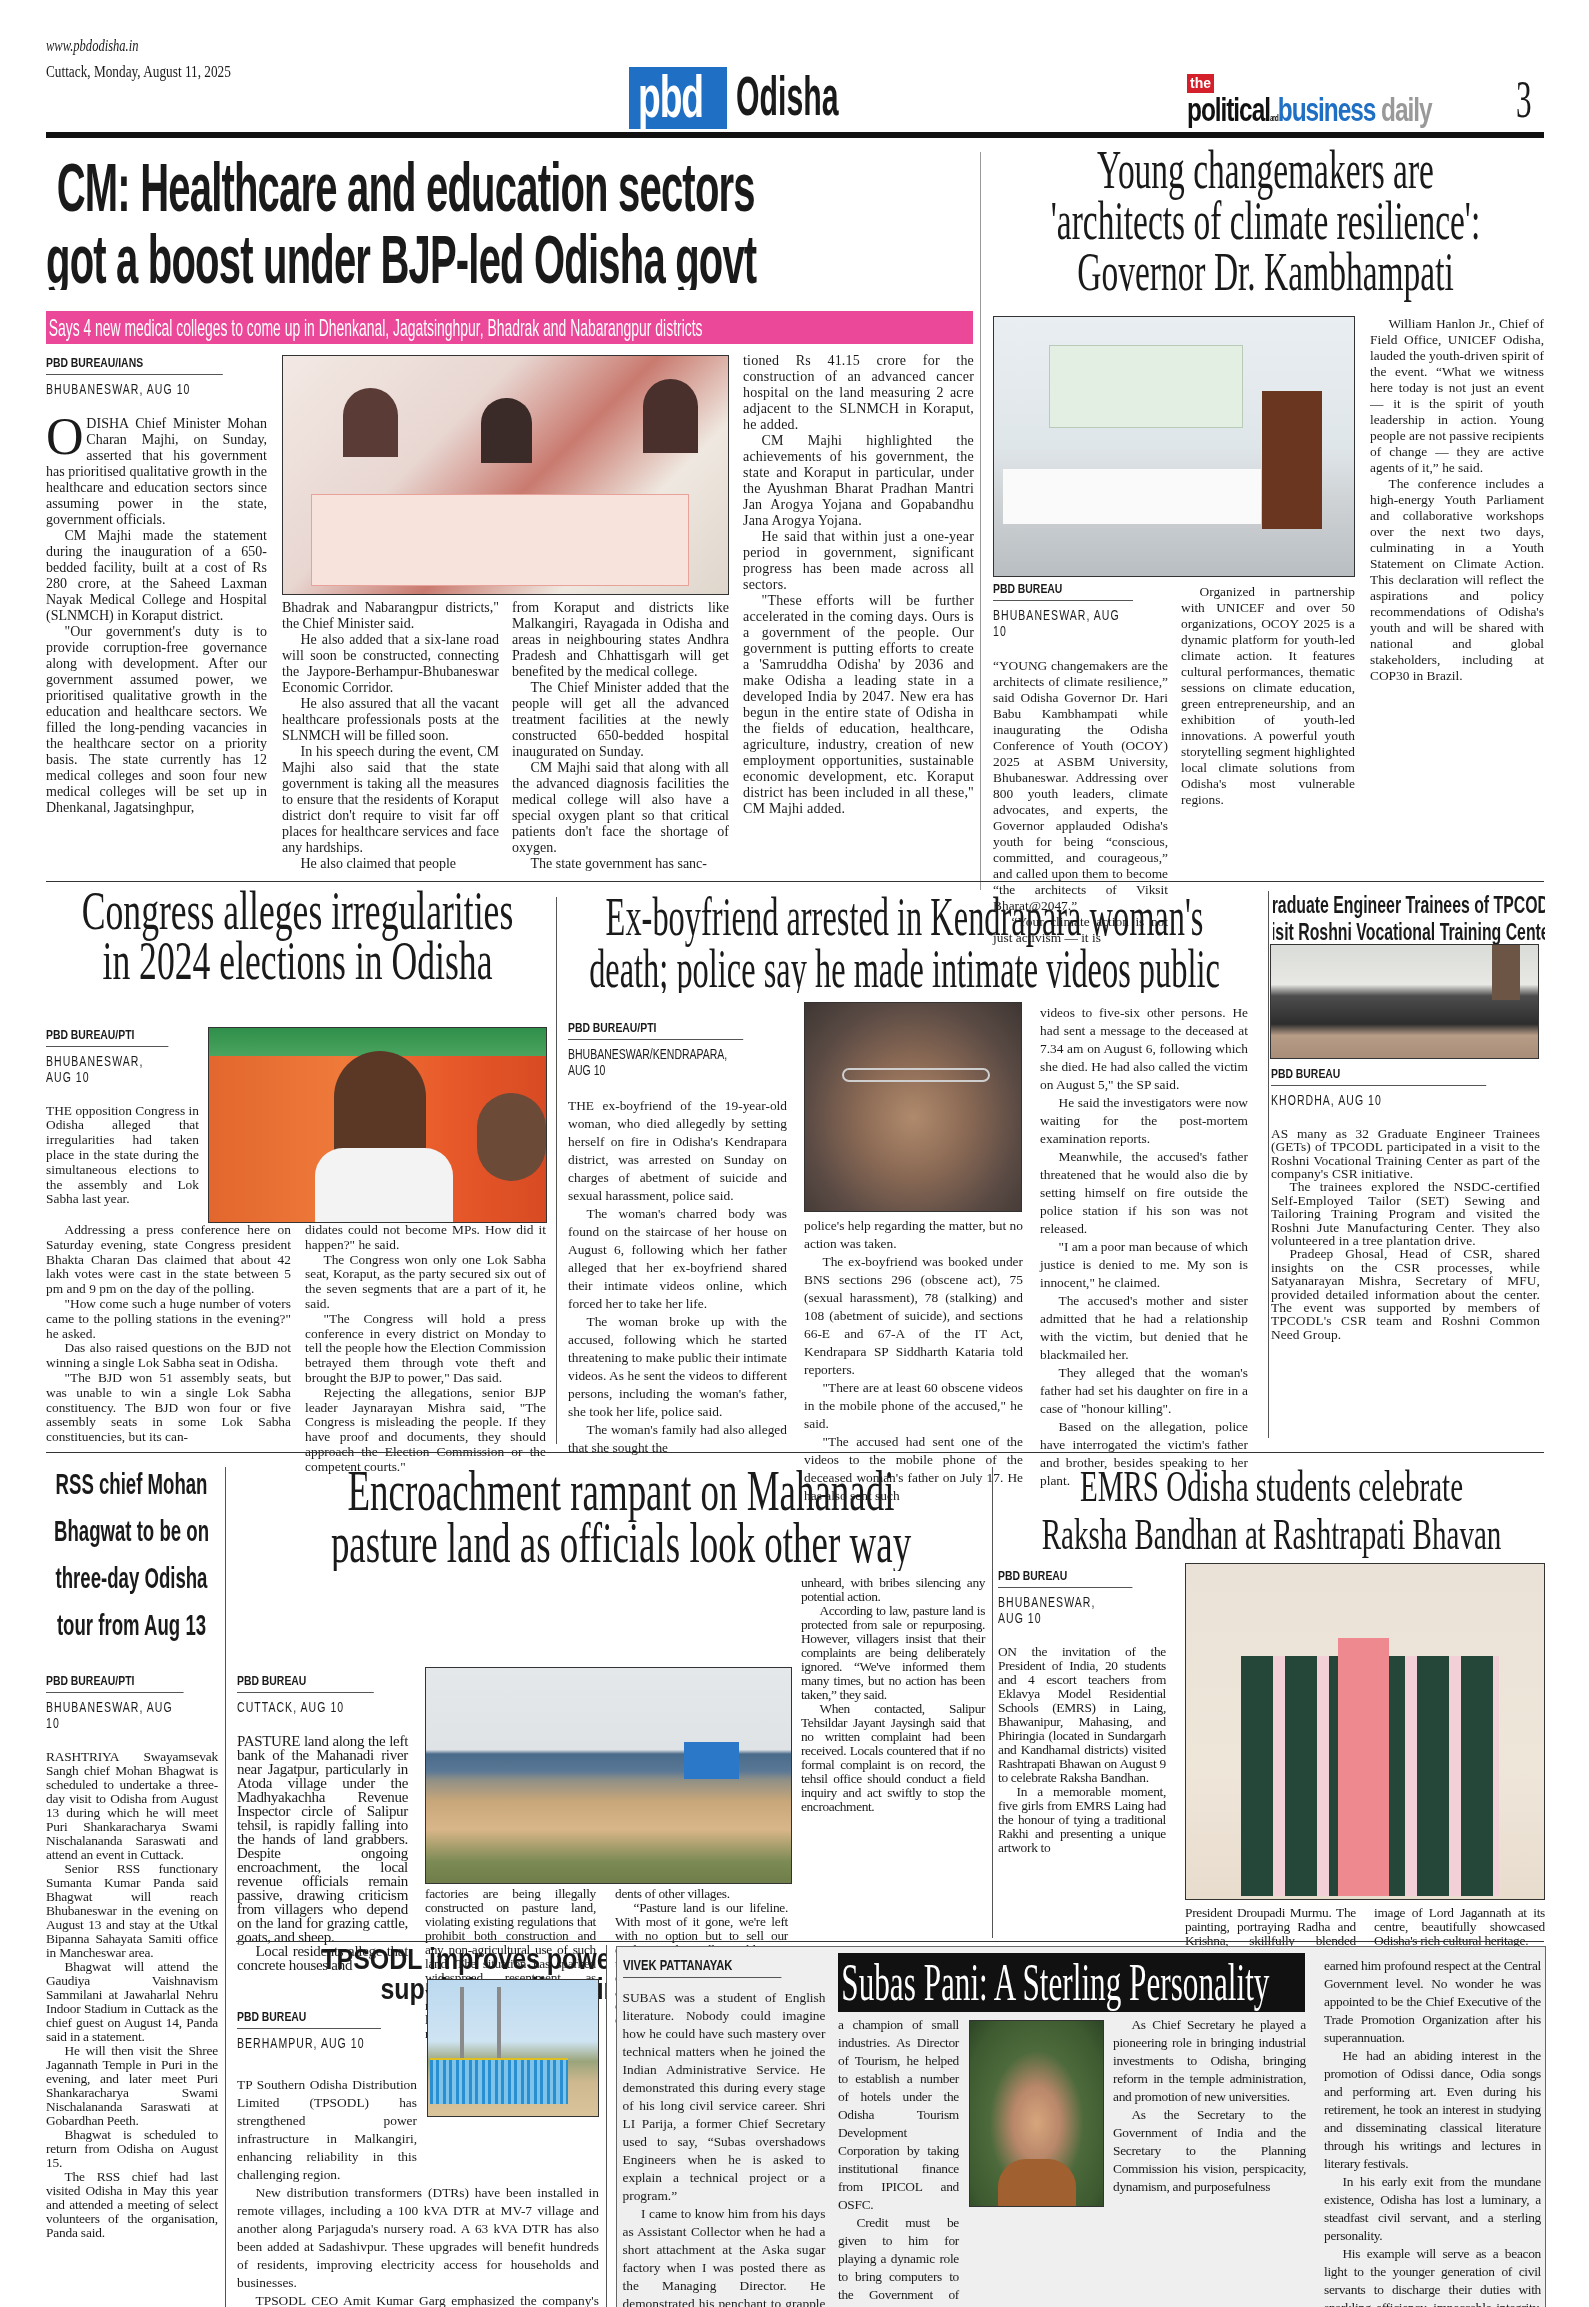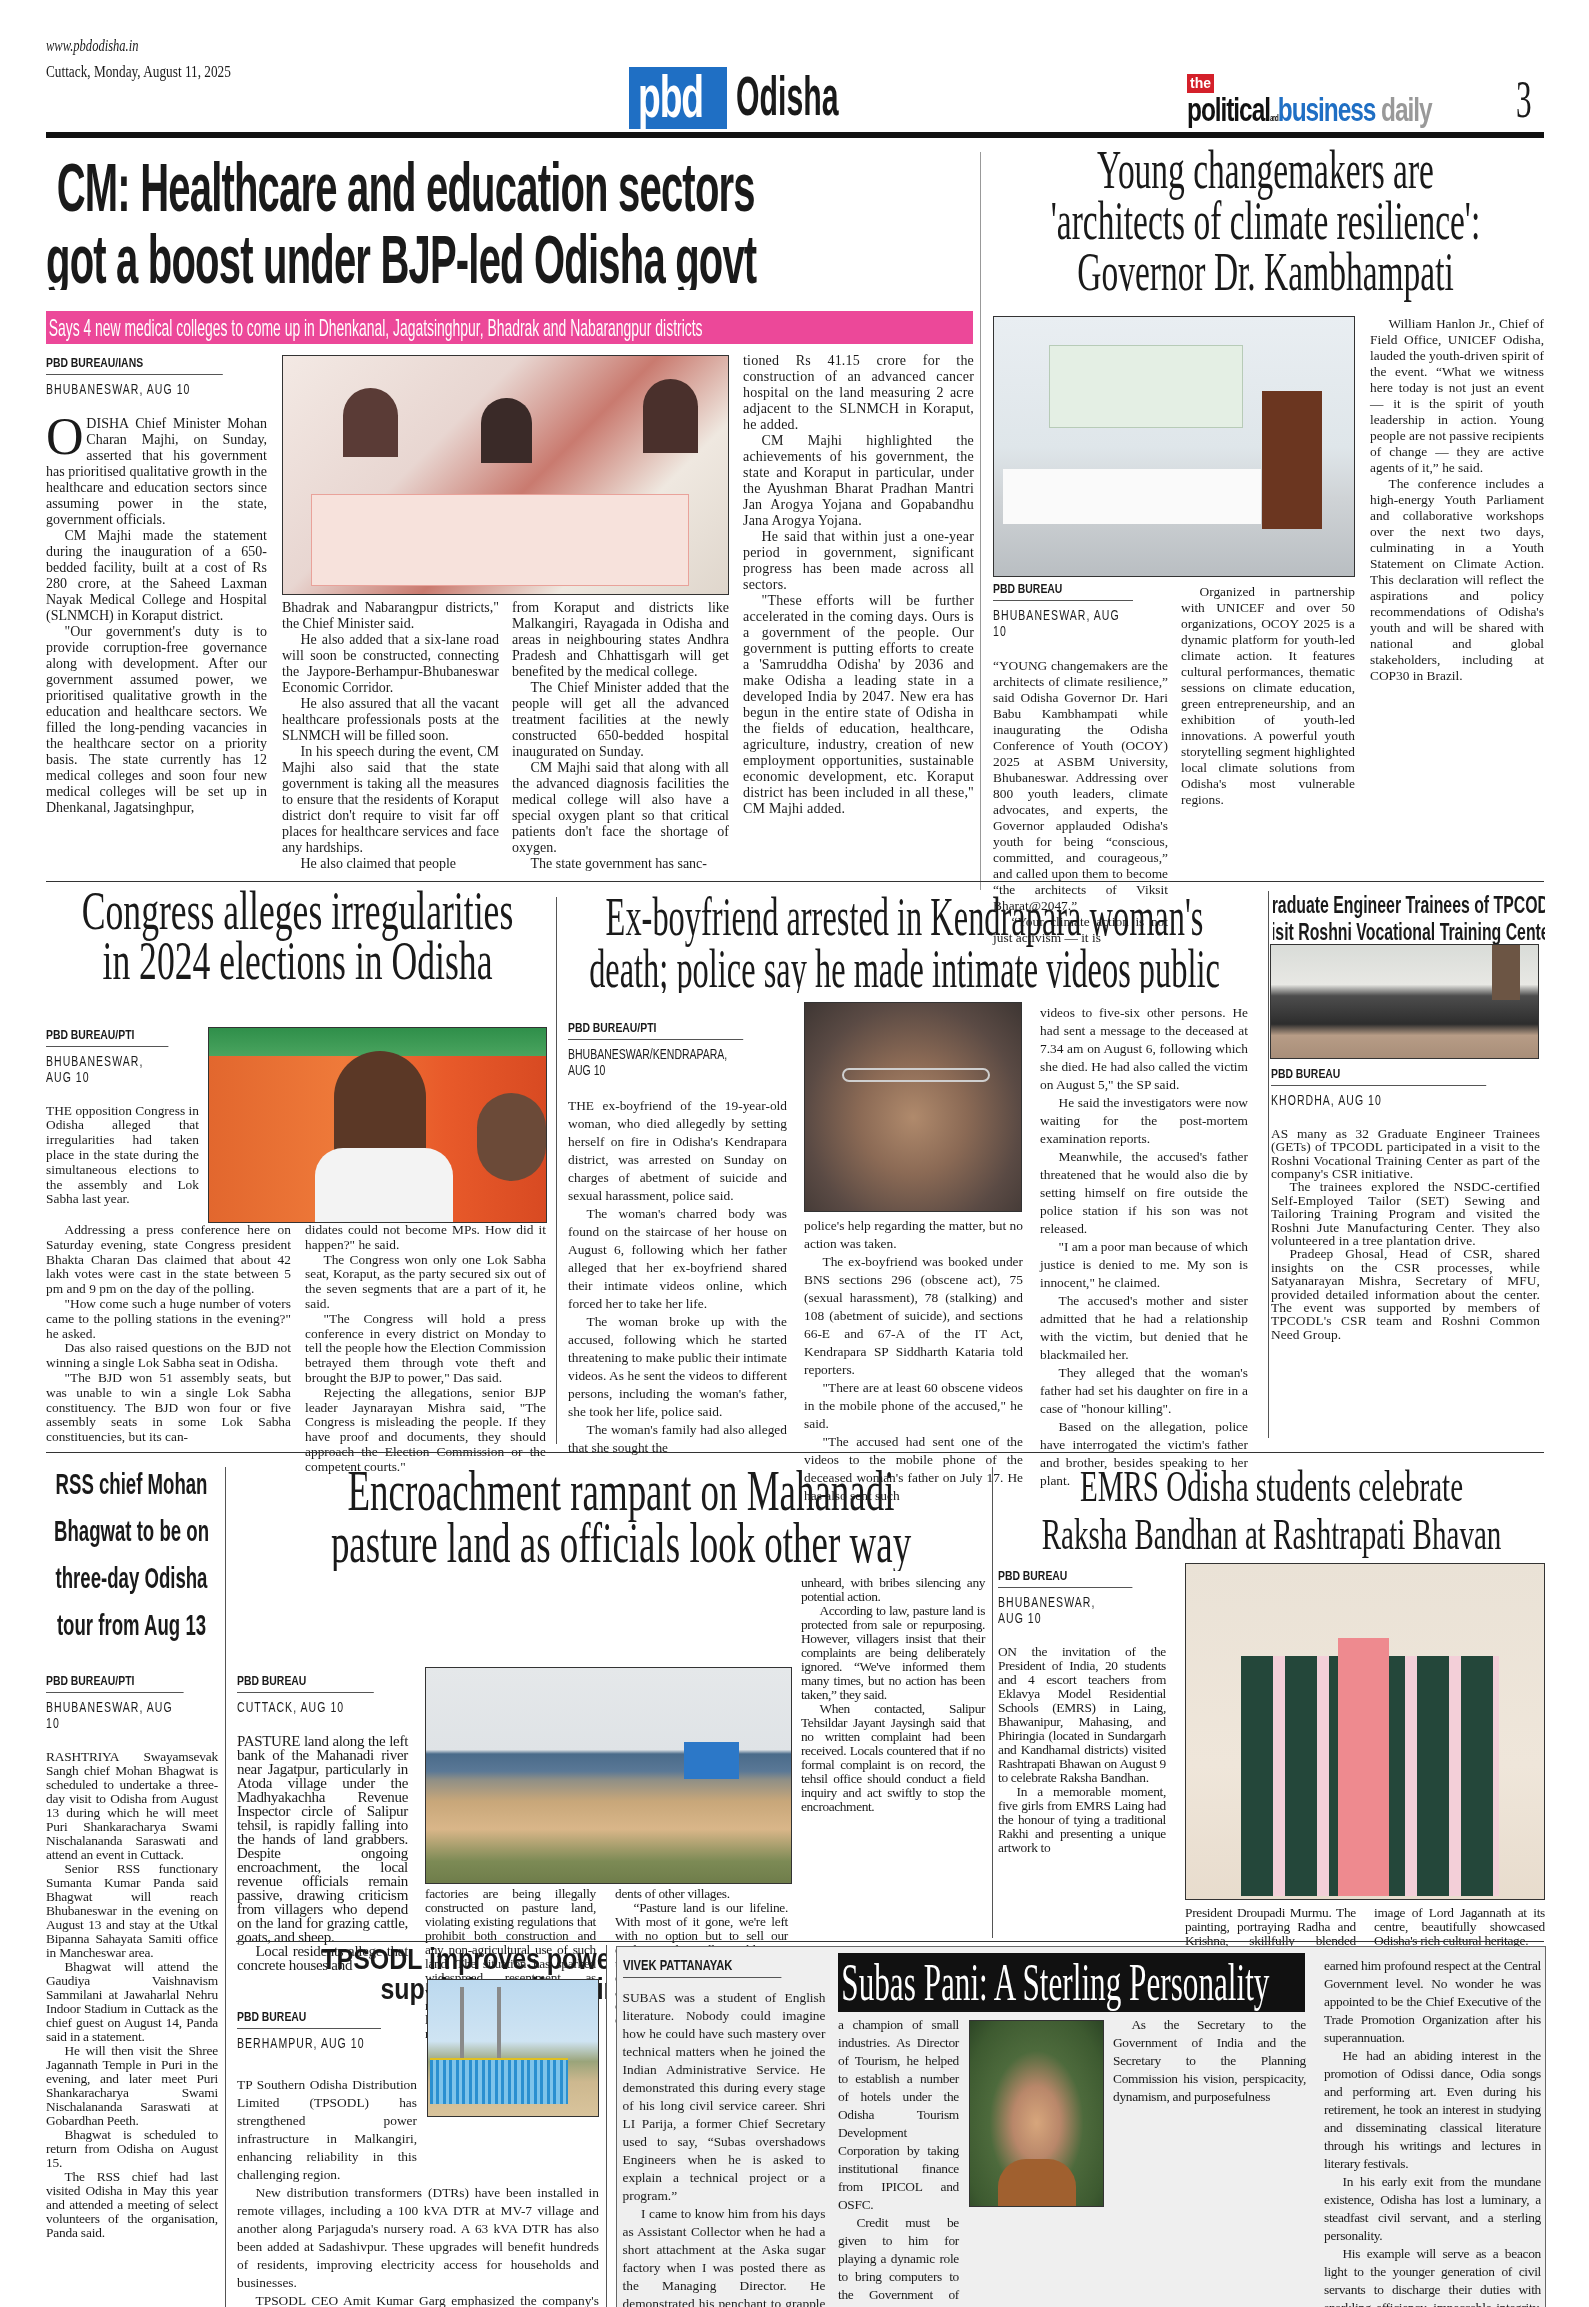--- a/index.html
+++ b/index.html
@@ -370,20 +370,21 @@
     <div class="body" style="font-size:13.4px;line-height:18px;letter-spacing:-0.3px">
       <p class="first">a champion of small industries. As Director of Tourism, he helped to establish a number of hotels under the Odisha Tourism Development Corporation by taking institutional finance from IPICOL and OSFC.</p>
       <p>Credit must be given to him for playing a dynamic role to bring computers to the Government of Odisha and sensitize civil servants to digitization of government programs when information technology was at the stage of infancy in Odisha. He was always held high as an efficient, dynamic, and meri-</p>
     </div>
   </div>
   <div class="abs img" style="left:352px;top:73px;width:135px;height:187px;background:radial-gradient(ellipse at 50% 55%,#d7a67c 0%,#b9876a 25%,#4d6a3c 50%,#3d5a30 80%,#2c4525 100%)">
     <div style="position:absolute;left:28px;top:138px;width:78px;height:51px;background:#a0602f;border-radius:28px 28px 0 0"></div>
   </div>
   <div class="abs" style="left:496px;top:69px;width:193px">
     <div class="body" style="font-size:13.4px;line-height:18px;letter-spacing:-0.3px">
+      <p>As Chief Secretary he played a pioneering role in bringing industrial investments to Odisha, bringing reform in the temple administration, and promotion of new universities.</p>
       <p>As the Secretary to the Government of India and the Secretary to the Planning Commission his vision, perspicacity, dynamism, and purposefulness</p>
     </div>
   </div>
   <div class="abs" style="left:707px;top:10px;width:217px">
     <div class="body" style="font-size:13.4px;line-height:18px;letter-spacing:-0.3px">
       <p class="first">earned him profound respect at the Central Government level. No wonder he was appointed to be the Chief Executive of the Trade Promotion Organization after his superannuation.</p>
       <p>He had an abiding interest in the promotion of Odissi dance, Odia songs and performing art. Even during his retirement, he took an interest in studying and disseminating classical literature through his writings and lectures in literary festivals.</p>
       <p>In his early exit from the mundane existence, Odisha has lost a luminary, a steadfast civil servant, and a sterling personality.</p>
       <p>His example will serve as a beacon light to the younger generation of civil servants to discharge their duties with sparkling efficiency, impeccable integrity, political and neutrality.</p>
     </div>

